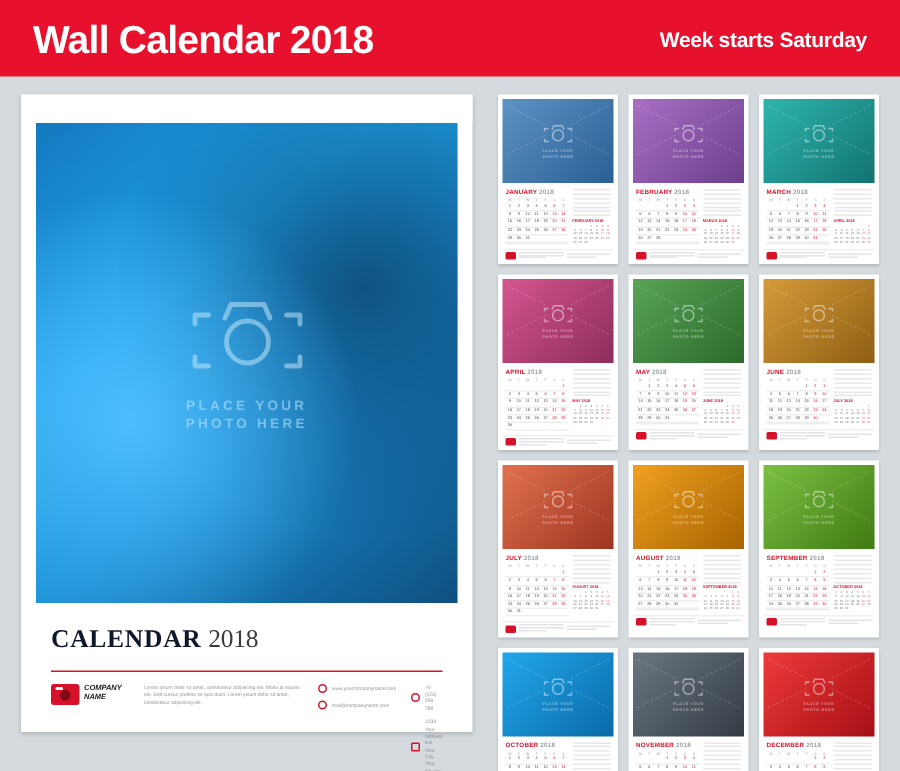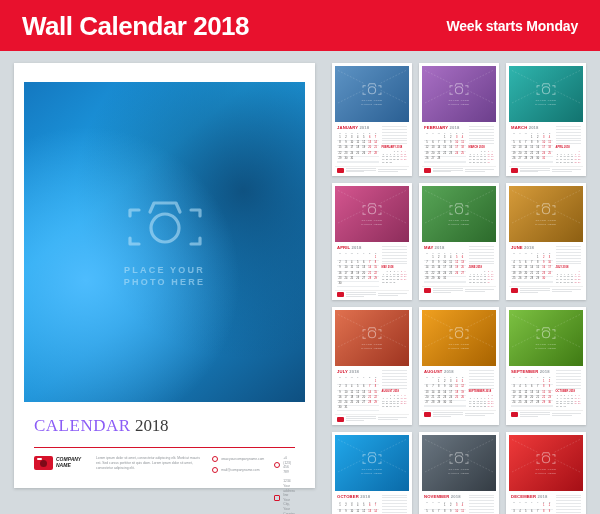--- a/index.html
+++ b/index.html
@@ -48,21 +48,21 @@
     display: flex; flex-direction: column; align-items: center;
     opacity: 0.55;
   }
   .cam-wrap svg { display:block; }
   .cam-cap {
     margin-top: 6px; color: #bfe6fb; font-size: 9px; font-weight: bold;
     letter-spacing: 2.2px; text-align: center; line-height: 12px;
   }
   .big-foot { padding: 14px 20px 0 20px; }
   .big-foot-title { font-size: 17px; letter-spacing: -0.2px; }
-  .big-foot-title .c-red { color:#8b5cf6; font-weight: normal; font-family:"Liberation Serif", serif; letter-spacing: 0.5px; }
+  .big-foot-title .c-red { color:#0f172a; font-weight: bold; font-family:"Liberation Serif", serif; letter-spacing: 0.5px; }
   .big-foot-title .c-yr { color:#3b3b3b; font-family:"Liberation Serif", serif; }
   .rule { height: 1px; background:#d6122b; margin: 11px 0 8px 0; }
   .foot-row { display: flex; align-items: flex-start; gap: 10px; }
   .logo-box { width: 52px; flex: 0 0 52px; display:flex; align-items:flex-start; gap:3px; }
   .logo-mark {
     width: 19px; height: 14px; background:#d6122b; border-radius: 2px;
     position: relative; flex: 0 0 19px;
   }
   .logo-mark:after {
     content:''; position:absolute; left:6px; top:4px; width:7px; height:7px;
@@ -127,21 +127,21 @@
   .mini-foot-lines { flex:1 1 auto; }
   .mini-foot-lines i { display:block; height:0.7px; background:#e2e4e6; margin-bottom:1px; }
 </style>
 </head>
 <body>
 
 <div id="root">
 
   <div class="banner">
     <div class="banner-title">Wall Calendar 2018</div>
-    <div class="banner-sub">Week starts Monday</div>
+    <div class="banner-sub">Week starts Saturday</div>
   </div>
 
   <div class="big-page">
     <div class="big-top-white"></div>
 
     <div class="big-photo">
       <div class="cam-wrap">
         <span>
           <svg width="78" height="62" viewBox="0 0 78 62">
             <g fill="none" stroke="#bfe6fb" stroke-width="3.2" stroke-linecap="round" stroke-linejoin="round">

